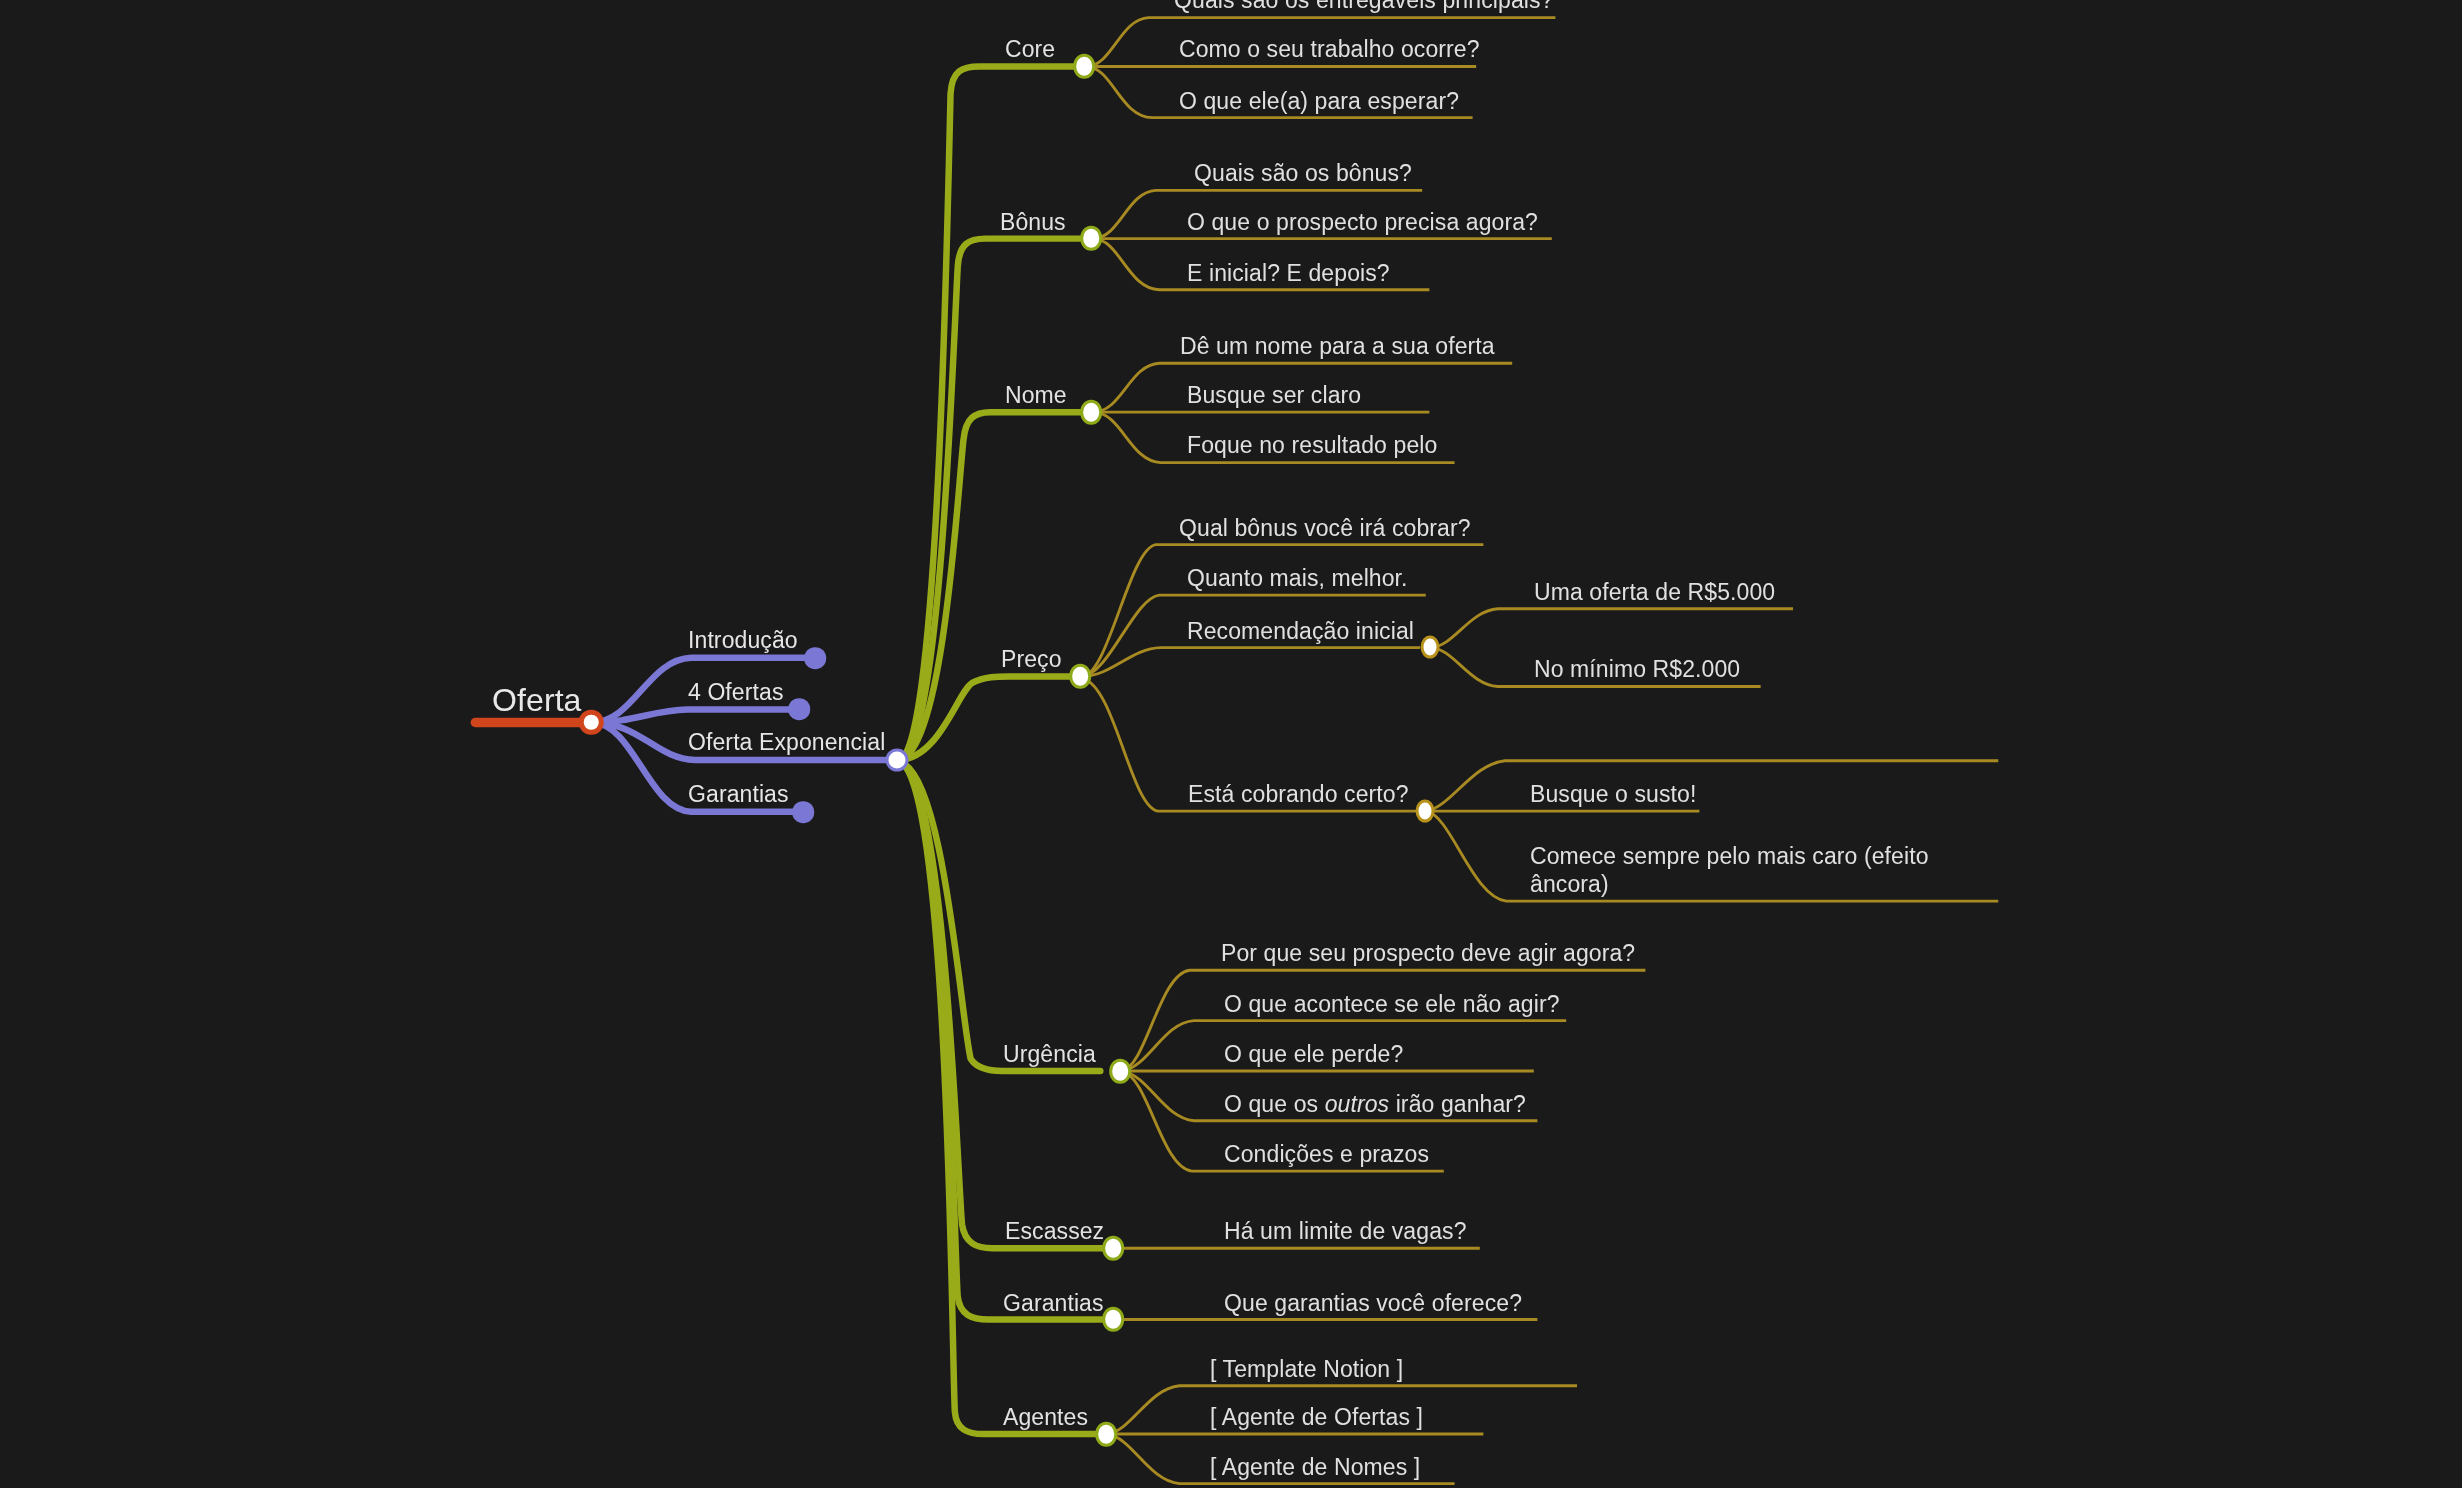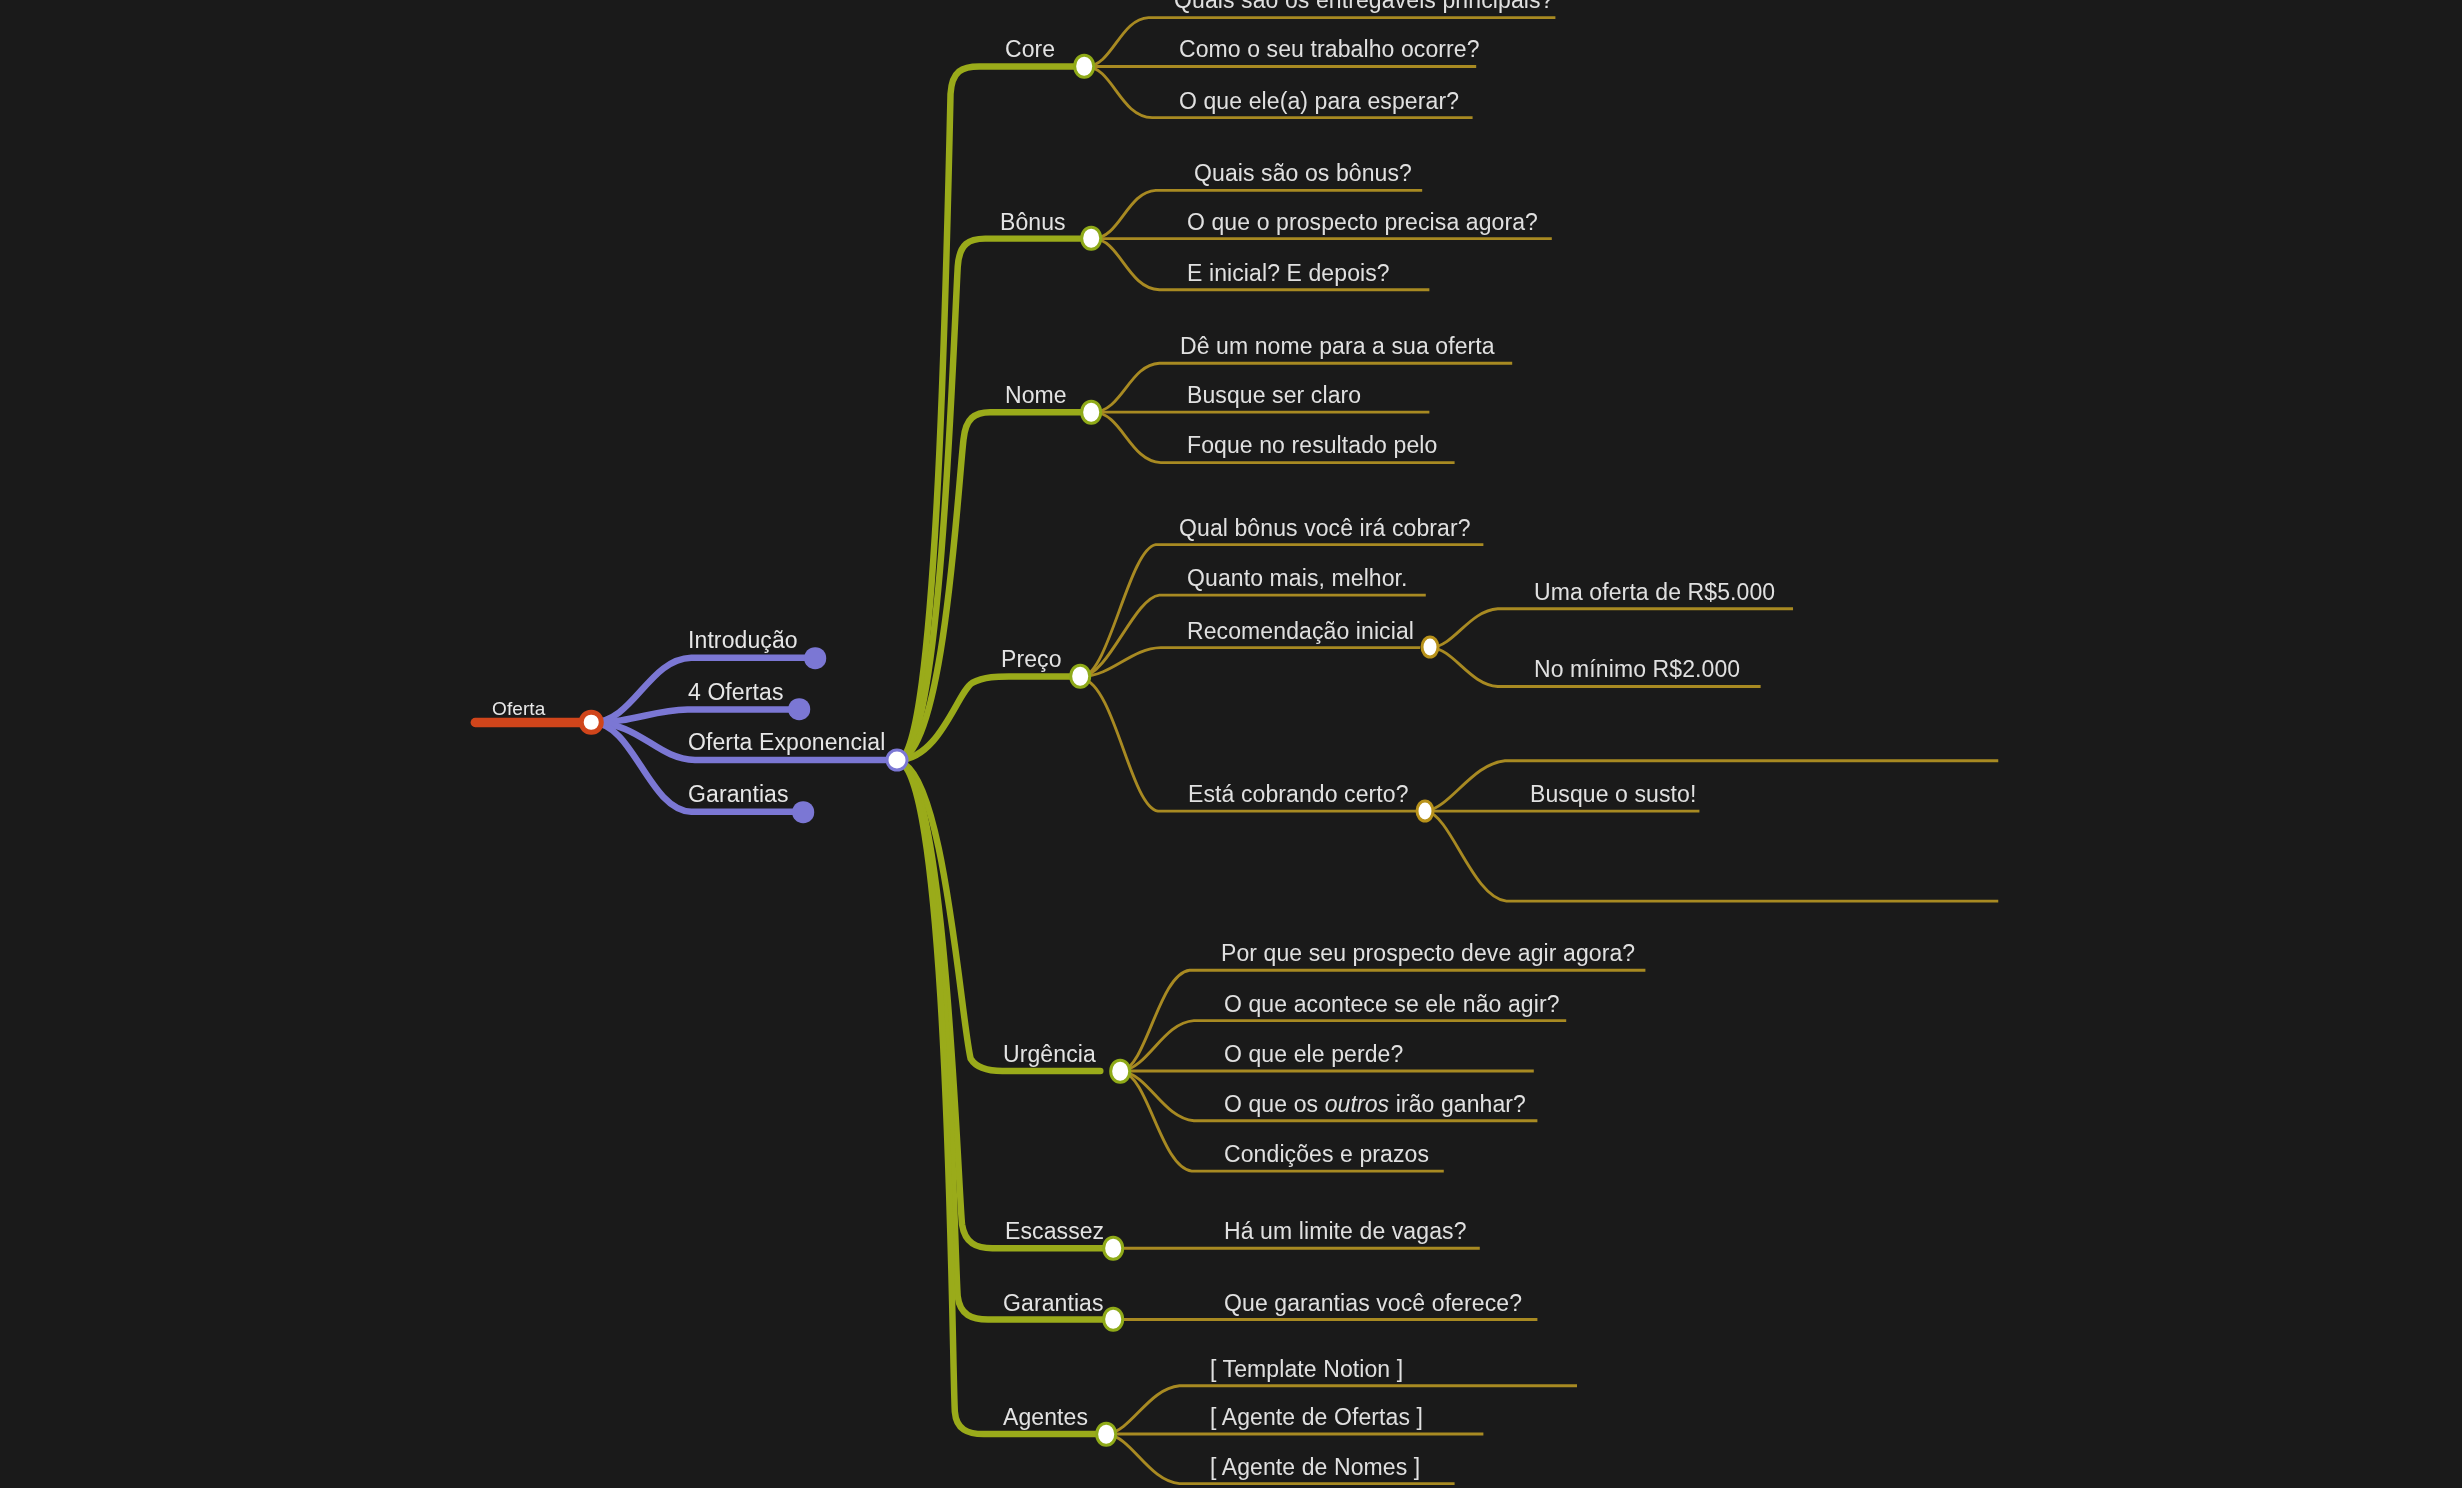--- a/index.html
+++ b/index.html
@@ -27,21 +27,21 @@
     color: #e3e3e3;
     white-space: pre;
     line-height: 1.22;
     letter-spacing: 0.1px;
     transform: translateY(-100%);
   }
   .lbl.wrap {
     white-space: normal;
     word-break: normal;
   }
-  .lbl-root   { font-size: 19px; color: #e8e8e8; }
+  .lbl-root   { font-size: 32px; color: #e8e8e8; }
   .lbl-l1     { font-size: 23px; color: #e6e6e6; }
   .lbl-l2     { font-size: 23px; color: #e3e3e3; }
   .lbl-l3     { font-size: 23px; color: #e0e0e0; }
   .lbl-l4     { font-size: 23px; color: #e0e0e0; }
   .lbl em { font-style: italic; }
 
   .node {
     position: absolute;
     border-radius: 50%;
     transform: translate(-50%, -50%);
@@ -180,20 +180,21 @@
   <div class="lbl lbl-l3" style="left:1187px; top:645px;">Recomendação inicial</div>
   <div class="node node-l3" style="left:1430px; top:647px;"></div>
 
   <div class="lbl lbl-l4" style="left:1534px; top:606px;">Uma oferta de R$5.000</div>
   <div class="lbl lbl-l4" style="left:1534px; top:683px;">No mínimo R$2.000</div>
 
   <div class="lbl lbl-l3" style="left:1188px; top:808px;">Está cobrando certo?</div>
   <div class="node node-l3" style="left:1425px; top:811px;"></div>
 
   <div class="lbl lbl-l4" style="left:1530px; top:808px;">Busque o susto!</div>
+  <div class="lbl lbl-l4 wrap" style="left:1530px; top:898px; width:403px;">Comece sempre pelo mais caro (efeito âncora)</div>
 
   <div class="lbl lbl-l2" style="left:1003px; top:1068px;">Urgência</div>
   <div class="node node-l2" style="left:1120px; top:1071px;"></div>
 
   <div class="lbl lbl-l3" style="left:1221px; top:967px;">Por que seu prospecto deve agir agora?</div>
   <div class="lbl lbl-l3" style="left:1224px; top:1018px;">O que acontece se ele não agir?</div>
   <div class="lbl lbl-l3" style="left:1224px; top:1068px;">O que ele perde?</div>
 
   <div class="lbl lbl-l3" style="left:1224px; top:1118px;"><span>O que os <em>outros</em> irão ganhar?</span></div>
 

